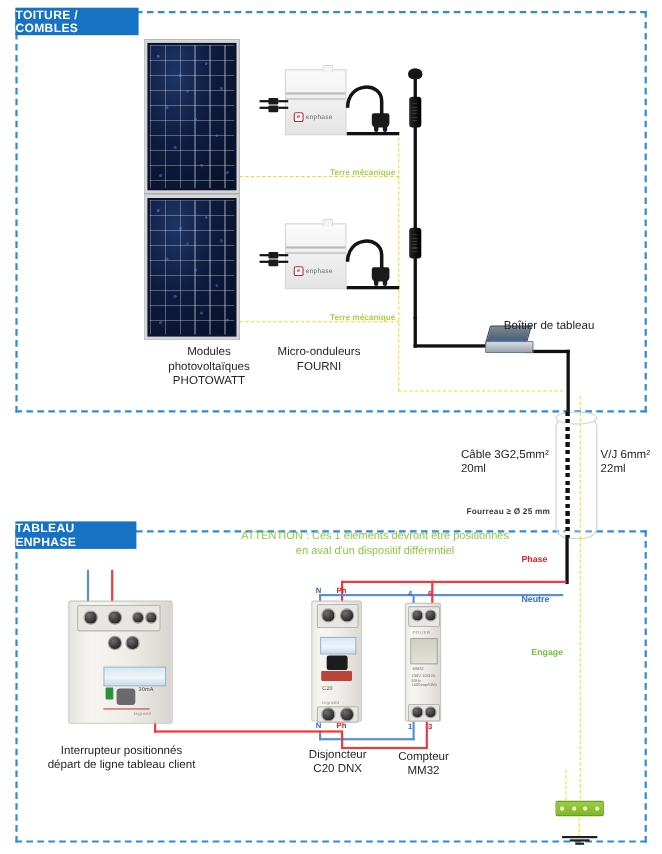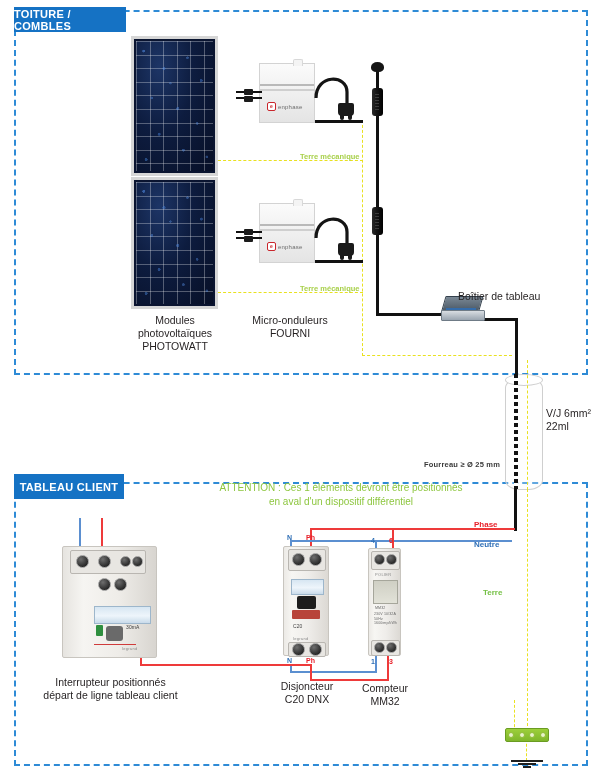--- a/index.html
+++ b/index.html
@@ -280,33 +280,33 @@
 
 <div id="page">
 
   <div class="zone" id="zone-toiture"></div>
   <div class="zone" id="zone-tableau"></div>
 
   <div class="banner" id="banner-toiture">
     <span>TOITURE / COMBLES</span>
   </div>
   <div class="banner" id="banner-tableau">
-    <span>TABLEAU CLIENT</span>
+    <span>TABLEAU ENPHASE</span>
   </div>
 
   <div class="pvmod" style="left:131px;top:36px;width:87px;height:140px;">
     <div class="pvcells"></div>
     <div class="pvspeck"></div>
   </div>
   <div class="pvmod" style="left:131px;top:177px;width:87px;height:132px;">
     <div class="pvcells"></div>
     <div class="pvspeck"></div>
   </div>
 
-  <div class="lbl c" style="left:125px;top:314px;width:100px;">Modules
+  <div class="lbl c" style="left:140px;top:314px;width:100px;">Modules
 photovoltaïques
 PHOTOWATT</div>
 
   <div class="mc4" style="left:236px;top:88px;width:26px;height:14px;">
     <div class="lead" style="left:0;top:3px;width:9px;"></div>
     <div class="lead" style="left:0;top:9px;width:9px;"></div>
     <div class="barrel" style="left:8px;top:1px;"></div>
     <div class="barrel" style="left:8px;top:8px;"></div>
     <div class="lead" style="left:17px;top:3px;width:9px;"></div>
     <div class="lead" style="left:17px;top:9px;width:9px;"></div>
@@ -385,39 +385,41 @@
 
   <div class="wire h" style="left:477px;top:318px;width:41px;"></div>
   <div class="wire v" style="left:515px;top:318px;height:56px;"></div>
 
   <div class="conduit" style="left:505px;top:378px;width:36px;height:110px;">
     <div class="conduit-top"></div>
   </div>
   <div class="dccable" style="left:514px;top:374px;height:115px;"></div>
   <div class="dash-yellow v" style="left:527px;top:360px;height:130px;"></div>
 
+  <div class="lbl" style="left:419px;top:407px;width:90px;">Câble 3G2,5mm²
+20ml</div>
   <div class="lbl" style="left:546px;top:407px;width:60px;">V/J 6mm²
 22ml</div>
   <div class="lbl tiny" style="left:424px;top:458px;width:110px;">Fourreau ≥ Ø 25 mm</div>
 
   <div class="lbl att" style="left:196px;top:481px;width:290px;">ATTENTION : Ces 1 éléments devront être positionnés
 en aval d'un dispositif différentiel</div>
 
   <div class="wire v" style="left:514px;top:489px;height:42px;"></div>
   <div class="dash-yellow v" style="left:527px;top:489px;height:242px;"></div>
 
   <div class="wire h w-red" style="left:310px;top:528px;width:205px;height:2px;"></div>
   <div class="wire v w-red" style="left:310px;top:528px;height:22px;width:2px;"></div>
 
   <div class="wire h w-blue" style="left:290px;top:540px;width:222px;height:2px;"></div>
   <div class="wire v w-blue" style="left:290px;top:540px;height:10px;width:2px;"></div>
 
-  <div class="lbl red" style="left:474px;top:518px;font-size:8px;">Phase</div>
+  <div class="lbl red" style="left:474px;top:502px;font-size:8px;">Phase</div>
   <div class="lbl blue" style="left:474px;top:538px;font-size:8px;">Neutre</div>
-  <div class="lbl green" style="left:483px;top:586px;font-size:8px;font-weight:bold;">Terre</div>
+  <div class="lbl green" style="left:483px;top:586px;font-size:8px;font-weight:bold;">Engage</div>
 
   <div class="dev" style="left:62px;top:546px;width:95px;height:112px;">
     <div class="dev-shell tilt"></div>
 
     <div class="termwell" style="left:8px;top:4px;width:74px;height:22px;"></div>
     <div class="term" style="left:14px;top:9px;"></div>
     <div class="term" style="left:36px;top:9px;"></div>
     <div class="term sm" style="left:58px;top:10px;"></div>
     <div class="term sm" style="left:70px;top:10px;"></div>
 

